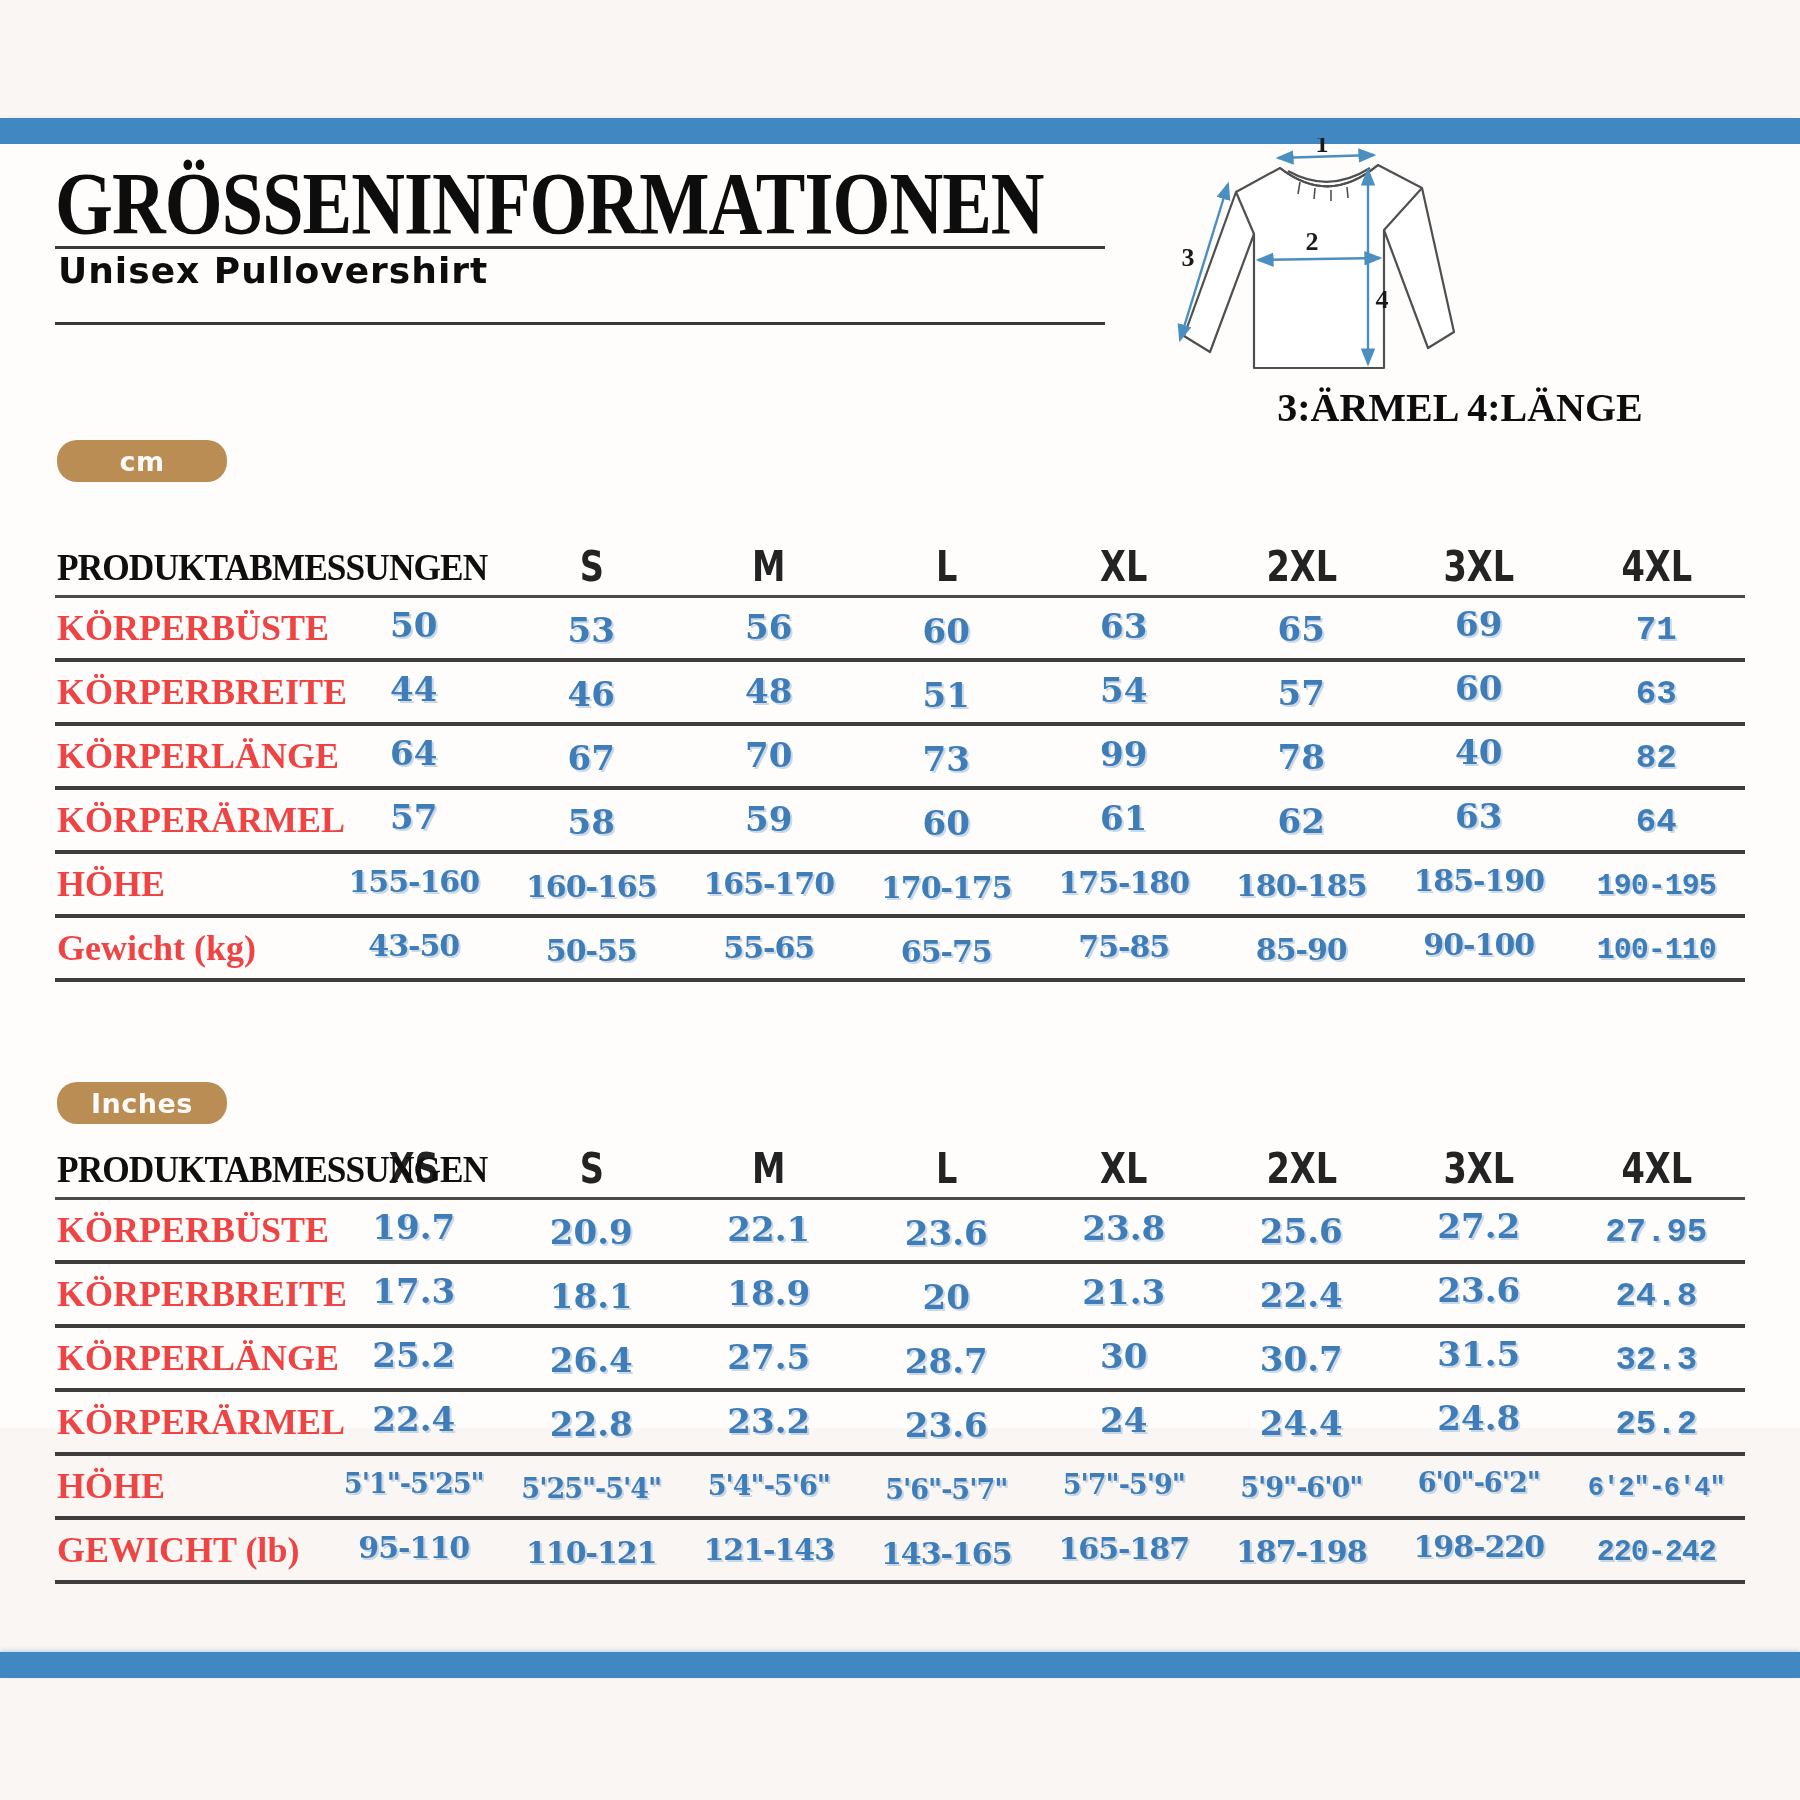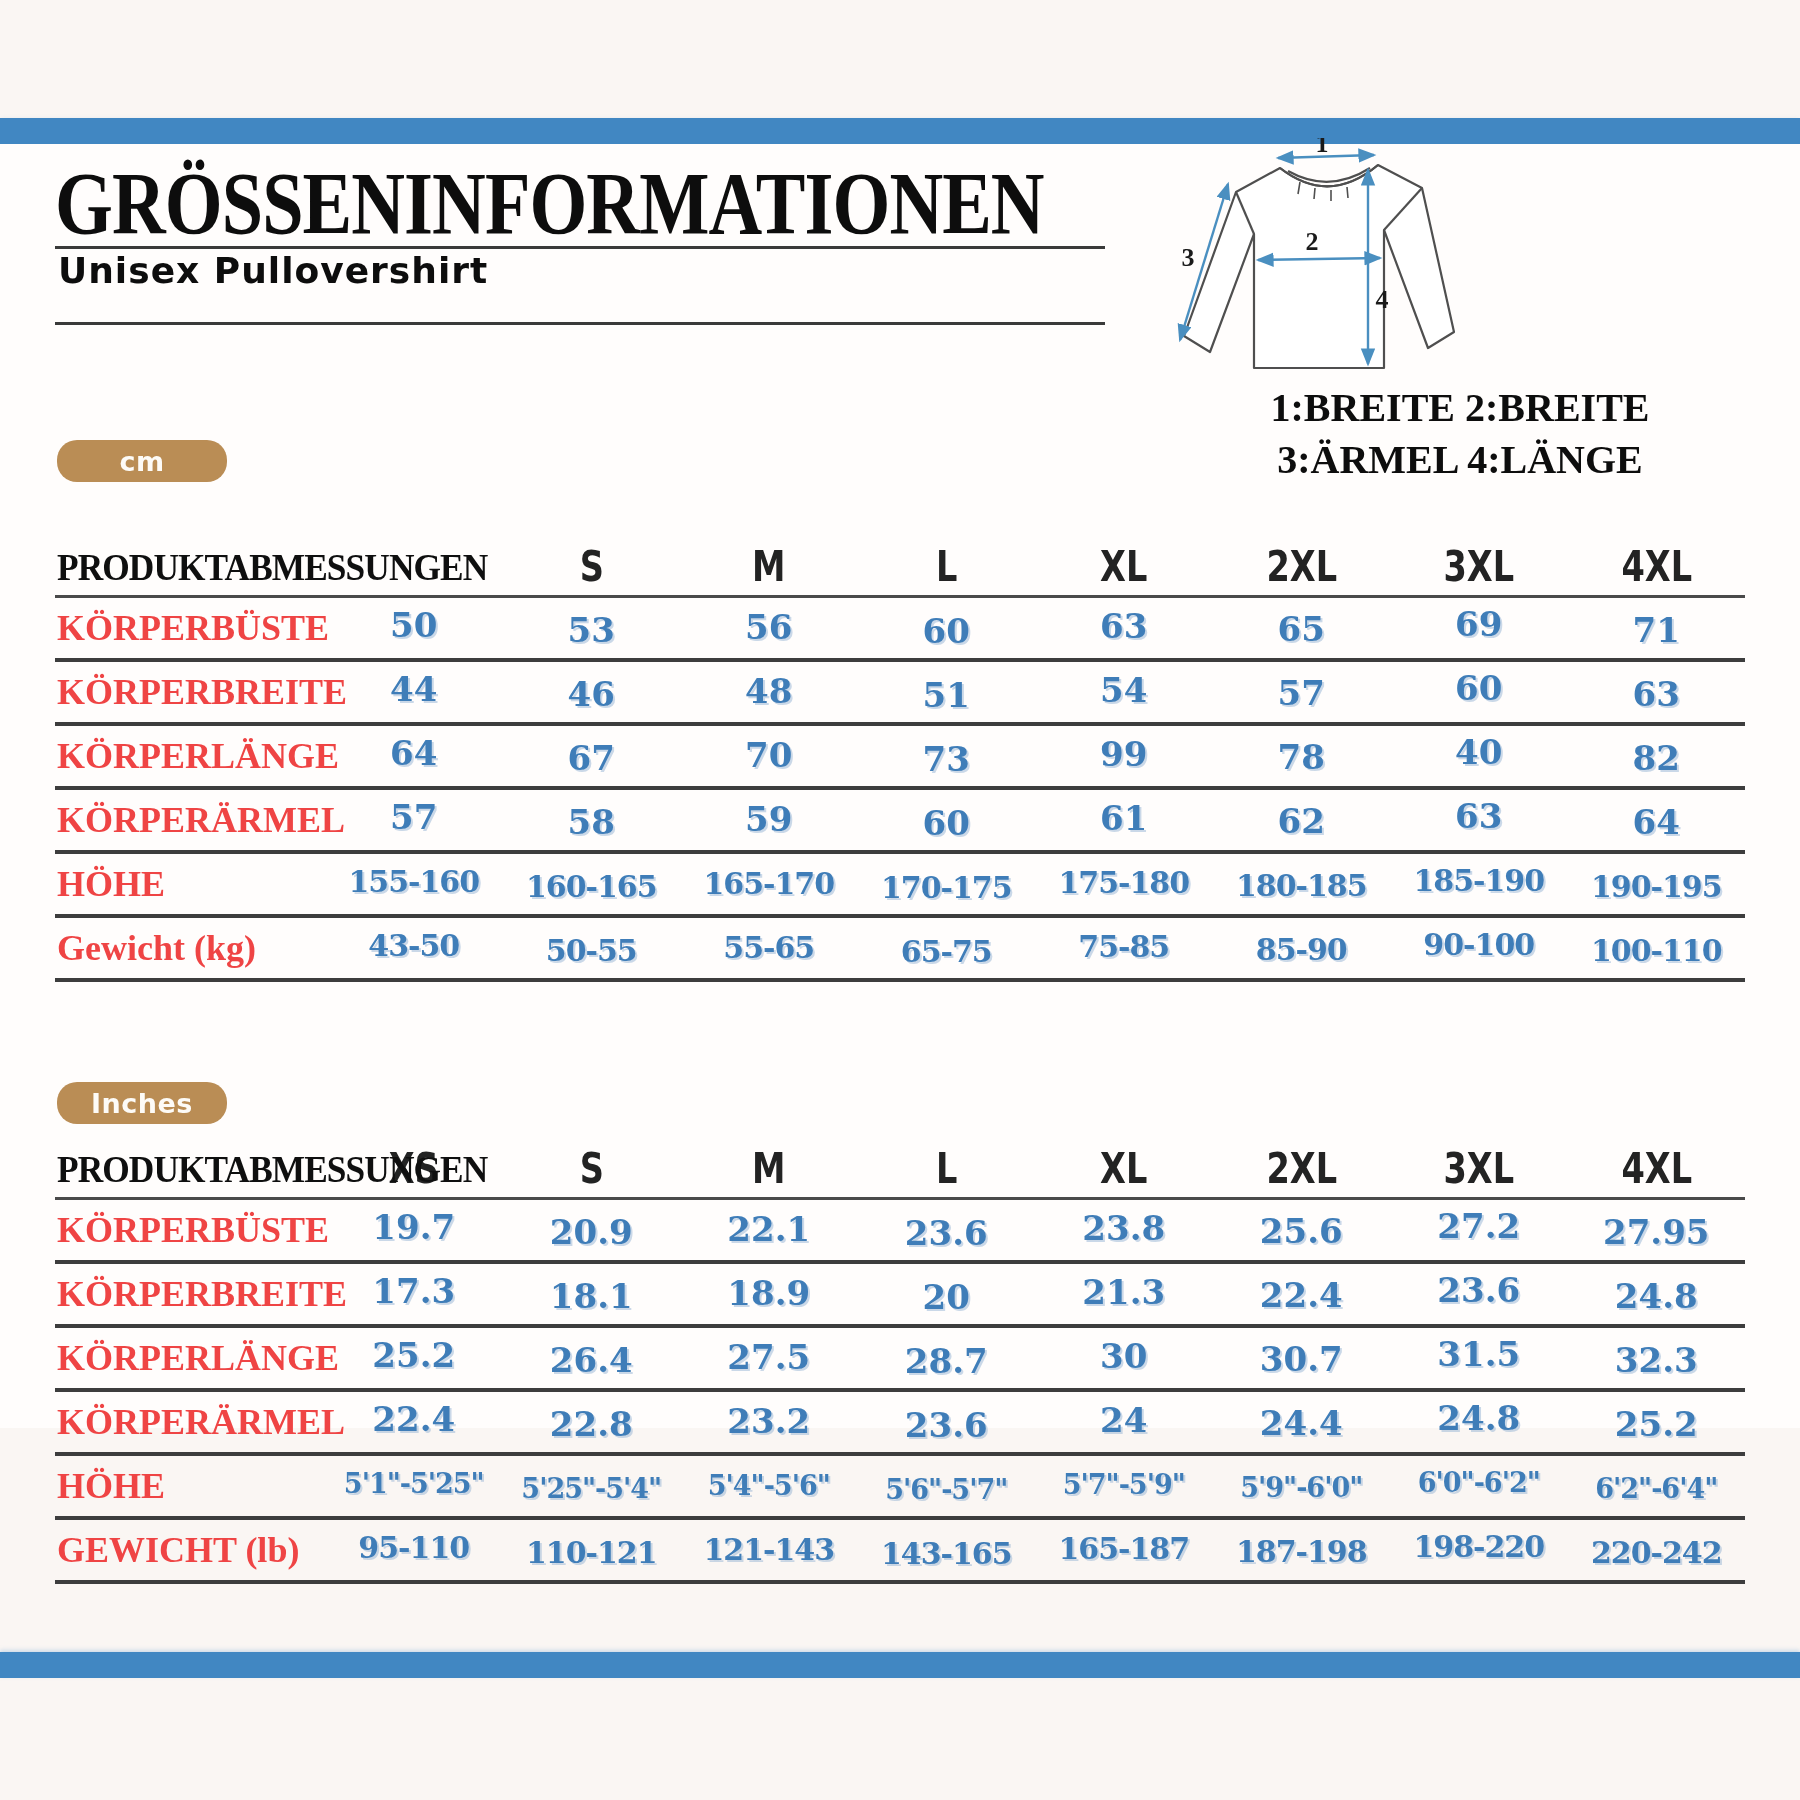--- a/index.html
+++ b/index.html
@@ -56,21 +56,21 @@
   .range-row .val { font-size:30px; letter-spacing:-1px; }
   .feet-row .val { font-size:27px; letter-spacing:-1px; }
   
   .trow > .val:nth-child(2){ transform:translateY(-3px); }
   .trow > .val:nth-child(3){ transform:translateY(2px); }
   .trow > .val:nth-child(4){ transform:translateY(-1px); }
   .trow > .val:nth-child(5){ transform:translateY(3px); }
   .trow > .val:nth-child(6){ transform:translateY(-2px); }
   .trow > .val:nth-child(7){ transform:translateY(1px); }
   .trow > .val:nth-child(8){ transform:translateY(-4px); }
-  .trow > .val:nth-child(9){ transform:translateY(2px); }
+  .trow > .val:nth-child(9){ transform:translateY(2px);font-family:Liberation Mono, monospace; }
 </style>
 </head>
 <body>
 
 <div class="page">
 
   <div class="bar top"></div>
 
   <div class="content">
 
@@ -102,21 +102,20 @@
       </g>
       <g font-family="Liberation Serif, serif" font-weight="bold" font-size="26" fill="#1a1a1a">
         <text x="182" y="14" text-anchor="middle">1</text>
         <text x="172" y="112" text-anchor="middle">2</text>
         <text x="48" y="128" text-anchor="middle">3</text>
         <text x="242" y="170" text-anchor="middle">4</text>
       </g>
     </svg>
 
     <div class="legend">
-      <div>1:BREITE  2:BREITE</div>
       <div>3:ÄRMEL  4:LÄNGE</div>
     </div>
 
     <div class="badge cm">cm</div>
 
     <div class="stable cm">
       <div class="trow head">
         <div class="corner">PRODUKTABMESSUNGEN</div>
         <div></div>
           <div class="shead"></div>

